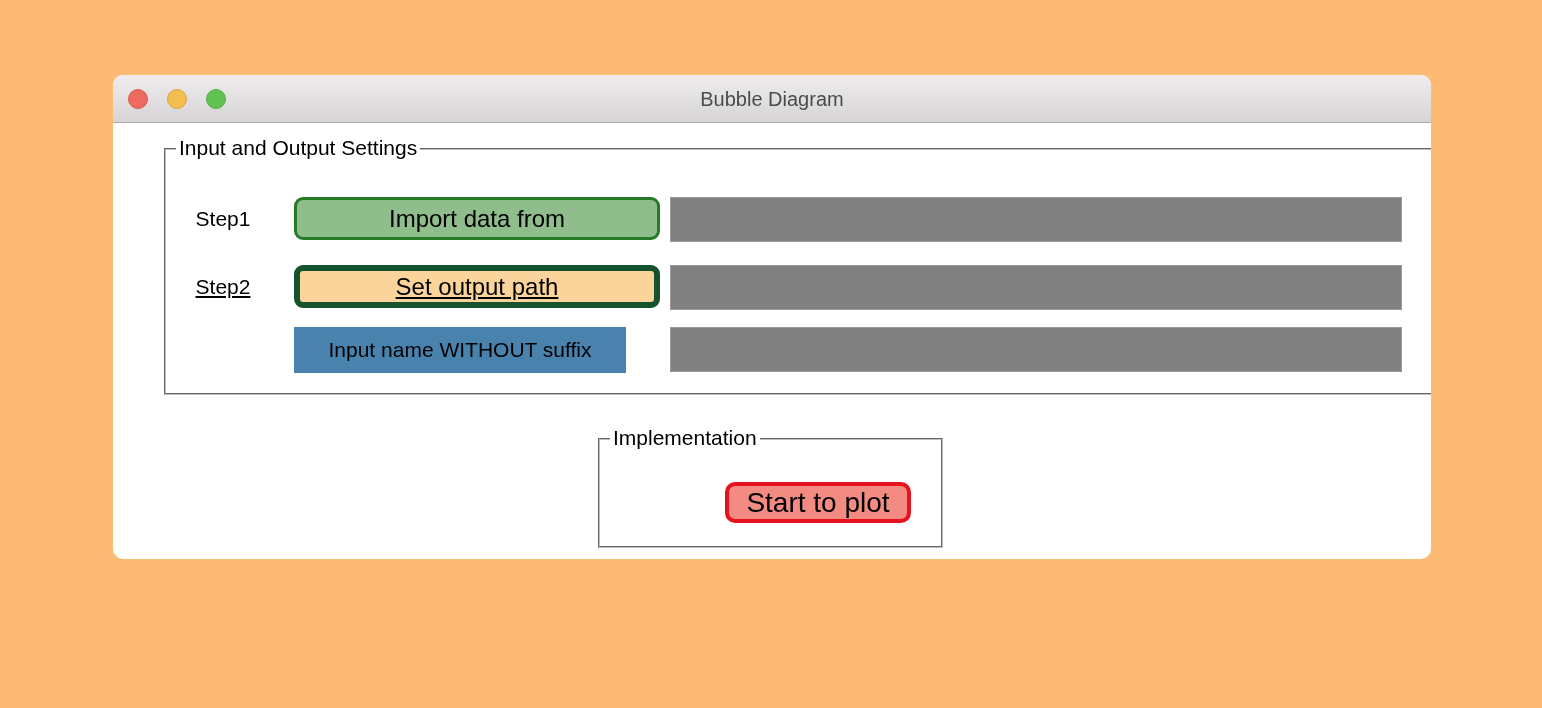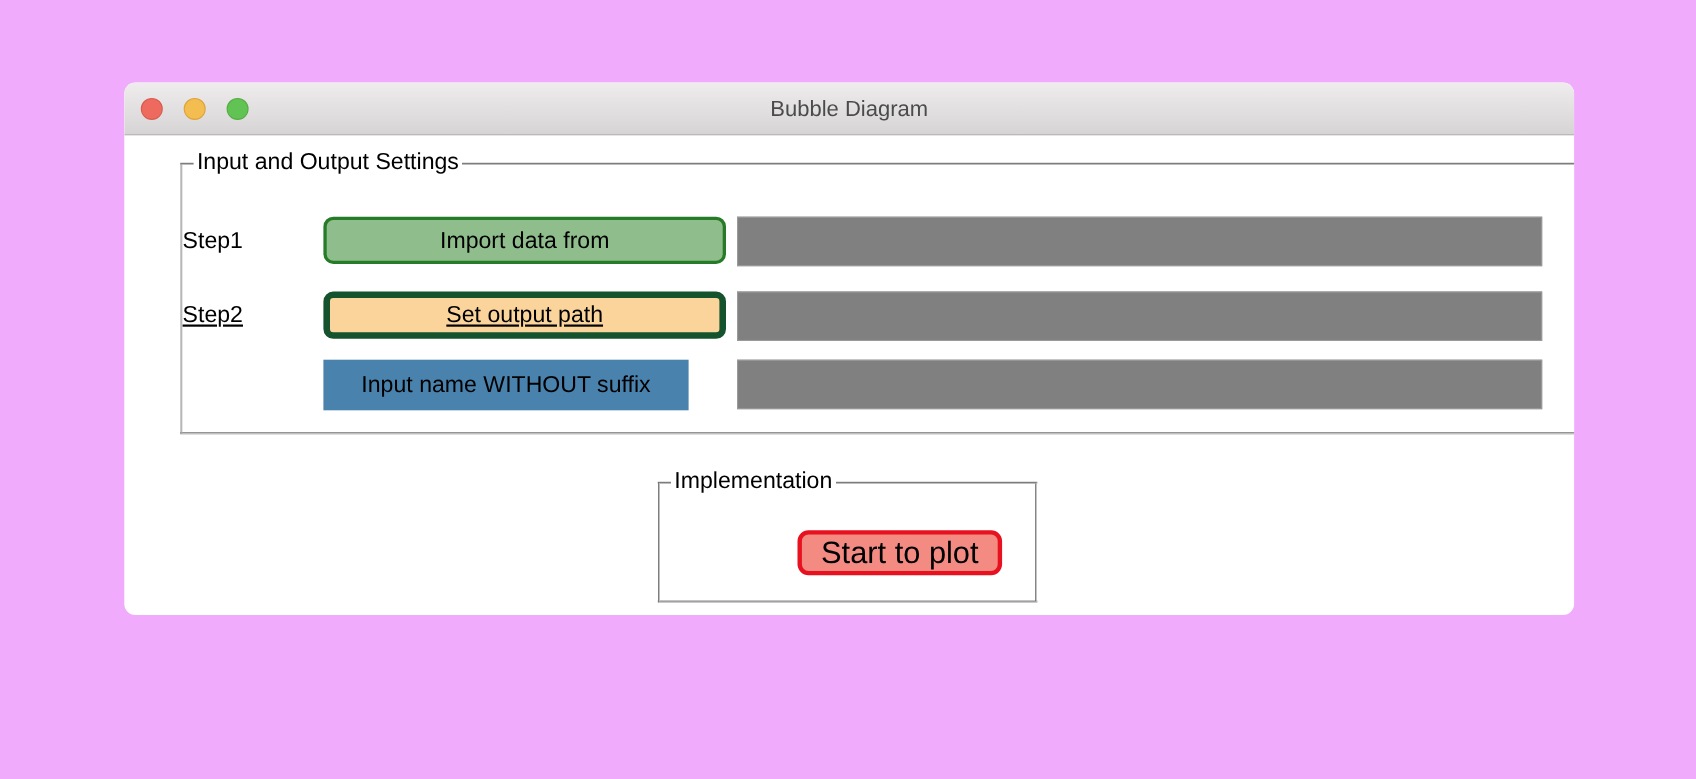--- a/index.html
+++ b/index.html
@@ -1,18 +1,18 @@
 <!DOCTYPE html>
 <html><head>
 <meta charset="utf-8">
 <style>
   * { margin:0; padding:0; box-sizing:border-box; }
   html,body { width:1542px; height:708px; }
   body { font-family:"Liberation Sans","DejaVu Sans",sans-serif; }
-  .screen { position:relative; width:1542px; height:708px; background:#f0abfc; overflow:hidden; }
+  .screen { position:relative; width:1542px; height:708px; background:#fdba74; overflow:hidden; }
 
   .window { position:absolute; left:113px; top:75px; width:1318px; height:484px;
             background:#fff; border-radius:10px; overflow:hidden; }
 
   .titlebar { position:relative; height:48px;
               background:linear-gradient(#eeecec,#d6d4d4);
               border-bottom:1px solid #ababab; }
   .title { position:absolute; left:0; right:0; top:0; height:48px; line-height:48px;
            text-align:center; font-size:20px; font-weight:500; color:#4b4b4b; }
   .traffic { position:absolute; left:15px; top:14px; display:flex; gap:19px; }
@@ -21,25 +21,25 @@
   .light.yellow { background:#f4bd50; border:1px solid #dfa33b; }
   .light.green  { background:#61c354; border:1px solid #57ad43; }
 
   .frame { position:absolute; border:2px groove #bdbdbd; background:#fff; }
   .frame-title { position:absolute; top:-14px; left:10px; background:#fff;
                  padding:0 3px; font-size:21px; color:#000; white-space:nowrap; }
 
   .io-frame   { left:19px;  top:73px;  width:1276px; height:247px;margin-left:32px; }
   .impl-frame { left:485px; top:363px; width:345px;  height:110px; }
 
-  .step-label { position:absolute; font-size:21px; color:#000; text-align:left; }
+  .step-label { position:absolute; font-size:21px; color:#000; text-align:center; }
   .io-frame .step-label { left:0; width:114px; height:43px; line-height:43px; }
 
   .btn { position:absolute; left:128px; width:366px; height:43px;
-         font-family:inherit; font-size:21px; color:#000; text-align:center;
+         font-family:inherit; font-size:24px; color:#000; text-align:center;
          border-radius:9px; cursor:pointer; padding:0; }
   .btn-green  { background:#8fbe8c; border:3px solid #267b27; }
   .btn-orange { background:#fbd49c; border:6px solid #14532d;text-align:center; }
 
   .label-blue { position:absolute; left:128px; width:332px; height:46px; line-height:46px;
                 background:#4a82ae; color:#000; font-size:21px; text-align:center; }
 
   .entry { position:absolute; left:504px; width:732px; height:45px;
            background:#808080; border:1px solid #9a9a9a; border-radius:0;
            font-size:20px; color:#fff; padding:0 8px; outline:none; }

